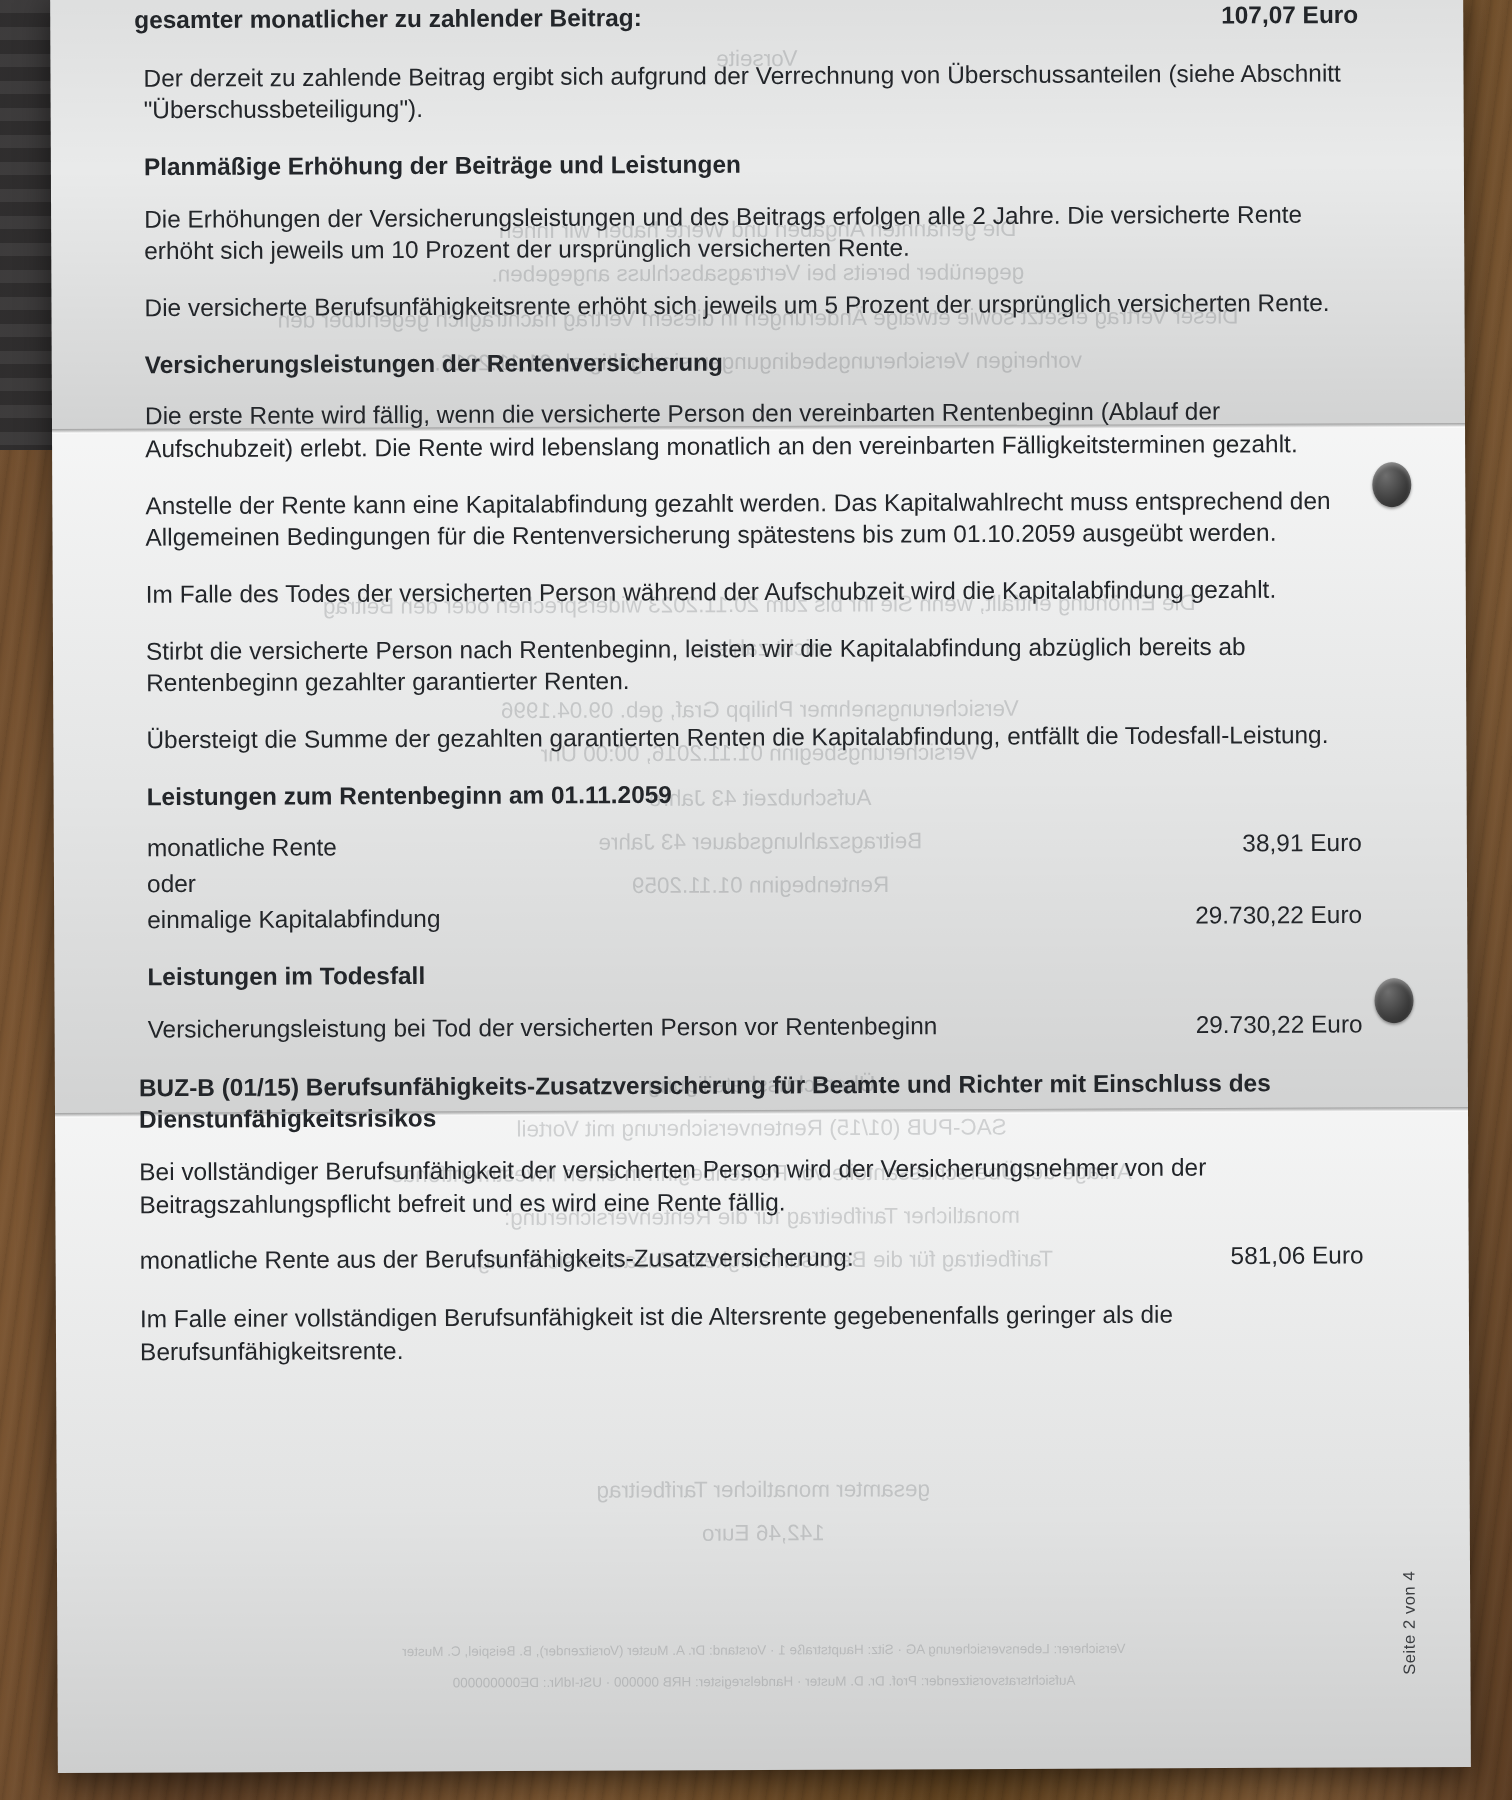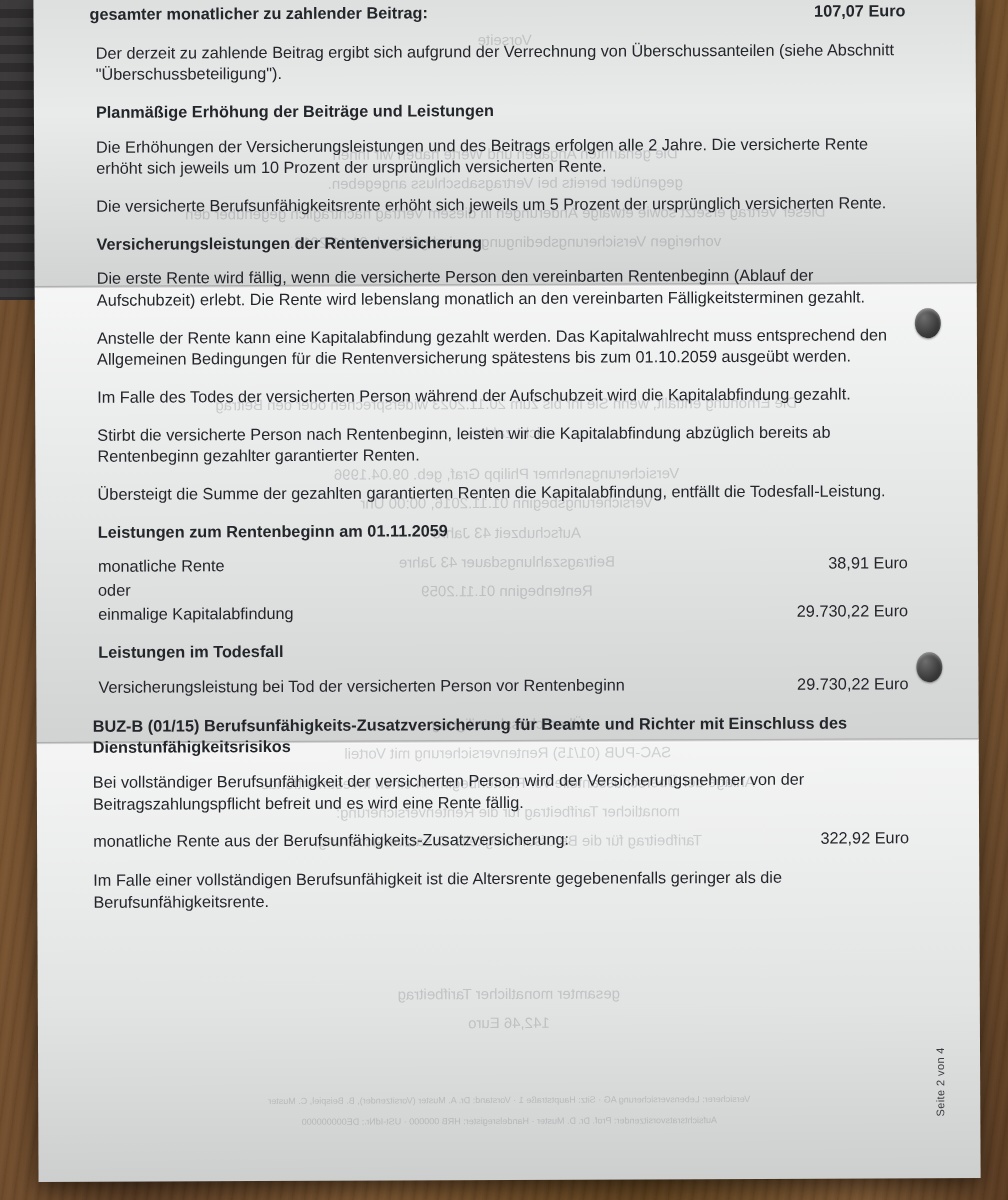--- a/index.html
+++ b/index.html
@@ -237,21 +237,21 @@
         <div class="lbl">Versicherungsleistung bei Tod der versicherten Person vor Rentenbeginn</div>
         <div class="amt">29.730,22 Euro</div>
       </div>
 
       <div class="h">BUZ-B (01/15) Berufsunfähigkeits-Zusatzversicherung für Beamte und Richter mit Einschluss des Dienstunfähigkeitsrisikos</div>
 
       <p>Bei vollständiger Berufsunfähigkeit der versicherten Person wird der Versicherungsnehmer von der Beitragszahlungspflicht befreit und es wird eine Rente fällig.</p>
 
       <div class="row blk">
         <div class="lbl">monatliche Rente aus der Berufsunfähigkeits-Zusatzversicherung:</div>
-        <div class="amt">322,92 Euro</div>
+        <div class="amt">581,06 Euro</div>
       </div>
 
       <p>Im Falle einer vollständigen Berufsunfähigkeit ist die Altersrente gegebenenfalls geringer als die Berufsunfähigkeitsrente.</p>
 
     </div>
 
     <div class="pagenum">Seite 2 von 4</div>
 
     <div class="hole hole-1"></div>
     <div class="hole hole-2"></div>

